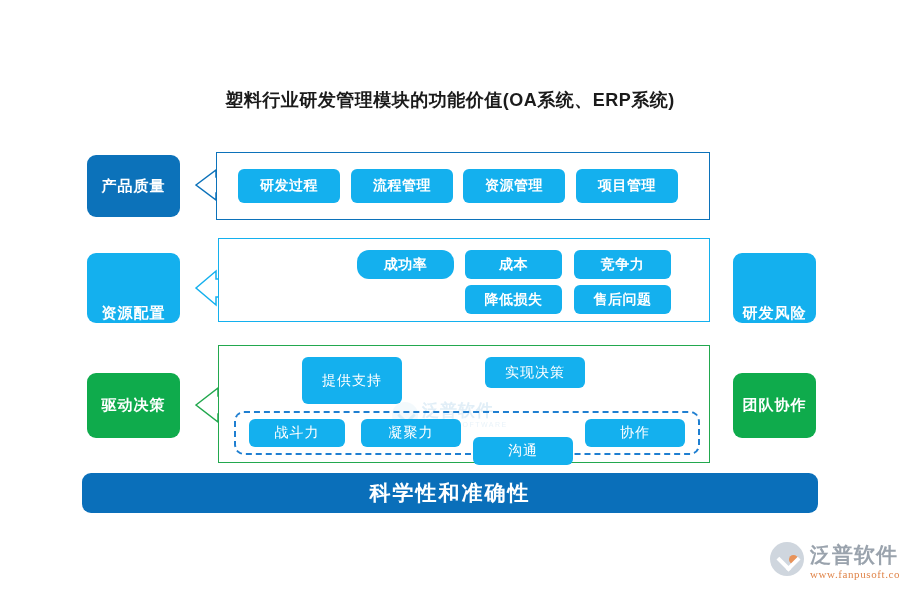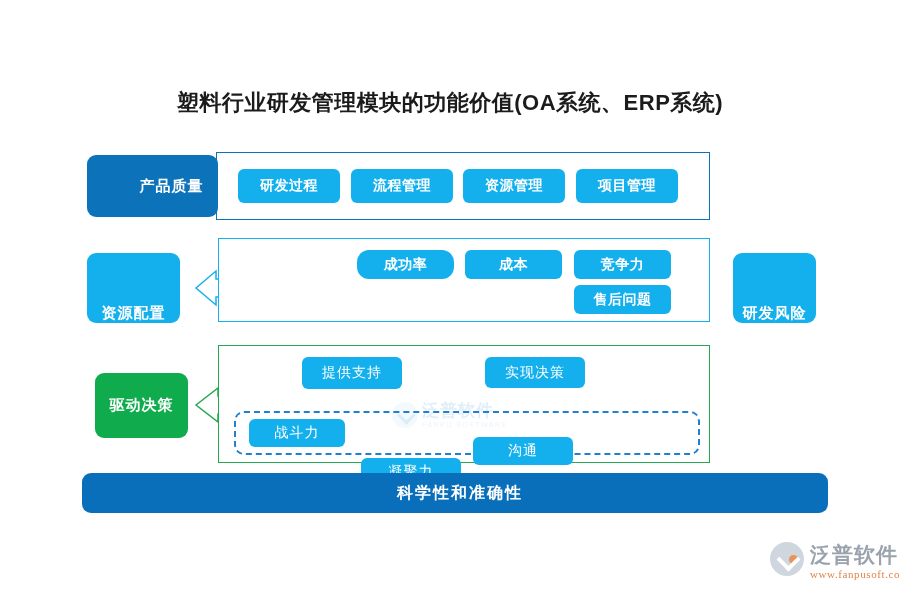--- a/index.html
+++ b/index.html
@@ -22,21 +22,21 @@
     height: 600px;
   }
 
   
   .title {
     position: absolute;
     left: 0;
     top: 88px;
     width: 900px;
     text-align: center;
-    font-size: 22px;
+    font-size: 18px;
     font-weight: 700;
     letter-spacing: 0.5px;
     color: #1b1b1b;
     white-space: nowrap;
   }
 
   
   .side-box {
     position: absolute;
     display: flex;
@@ -44,21 +44,21 @@
     justify-content: center;
     border-radius: 9px;
     color: #ffffff;
     font-size: 15px;
     font-weight: 700;
     letter-spacing: 1px;
     text-align: center;
   }
   .side-box.blue-dark { background: #0c72ba; }
   .side-box.blue-cyan { background: #14b0ee; align-items: flex-end; }
-  .side-box.green     { background: #0fab4c; margin-left: 8px; }
+  .side-box.green     { background: #0fab4c; }
 
   
   .row-box {
     position: absolute;
     background: #ffffff;
     box-sizing: border-box;
   }
   .row-box.b-dark  { border: 1.5px solid #0c72ba; }
   .row-box.b-cyan  { border: 1.5px solid #14b0ee; }
   .row-box.b-green { border: 1.5px solid #22a84e; }
@@ -90,24 +90,23 @@
 
   
   .footer-bar {
     position: absolute;
     display: flex;
     align-items: center;
     justify-content: center;
     background: #0a6fba;
     border-radius: 9px;
     color: #ffffff;
-    font-size: 16px;
+    font-size: 21px;
     font-weight: 700;
     letter-spacing: 2px;
-    padding-left: 10px;
   }
 
   
   .connector-svg {
     position: absolute;
     left: 0; top: 0;
     width: 900px;
     height: 600px;
     pointer-events: none;
   }
@@ -226,21 +225,21 @@
     </g>
 
     <g>
       <rect x="347" y="392" width="10" height="28" fill="#14b0ee"></rect>
       <path d="M 340,396 L 352,382 L 364,396 Z" fill="#14b0ee"></path>
     </g>
   </svg>
 
   <div class="row-box b-dark" style="left:216px; top:152px; width:494px; height:68px;"></div>
 
-  <div class="side-box blue-dark" style="left:87px; top:155px; width:93px; height:62px;padding-left:38px;">
+  <div class="side-box blue-dark" style="left:87px; top:155px; width:93px; height:62px;">
     <span>产品质量</span>
   </div>
 
 
   <div class="pill" style="left:238px; top:169px; width:102px; height:34px;">
     <span>研发过程</span>
   </div>
   <div class="pill" style="left:351px; top:169px; width:102px; height:34px;">
     <span>流程管理</span>
   </div>
@@ -263,56 +262,65 @@
 
   <div class="pill" style="left:357px; top:250px; width:97px; height:29px;border-radius:12px;">
     <span>成功率</span>
   </div>
   <div class="pill" style="left:465px; top:250px; width:97px; height:29px;">
     <span>成本</span>
   </div>
   <div class="pill" style="left:574px; top:250px; width:97px; height:29px;font-family:Liberation Mono, monospace;">
     <span>竞争力</span>
   </div>
+  <div class="pill" style="left:465px; top:285px; width:97px; height:29px;">
+    <span>降低损失</span>
+  </div>
   <div class="pill" style="left:574px; top:285px; width:97px; height:29px;">
     <span>售后问题</span>
   </div>
 
   <div class="row-box b-green" style="left:218px; top:345px; width:492px; height:118px;"></div>
 
   <div class="side-box green" style="left:87px; top:373px; width:93px; height:65px;">
     <span>驱动决策</span>
   </div>
 
-
-  <div class="pill thin" style="left:302px; top:357px; width:100px; height:32px;">
+  <div class="side-box green" style="left:733px; top:373px; width:83px; height:65px;">
+    <span>团队协作</span>
+  </div>
+
+  <div class="pill thin" style="left:302px; top:357px; width:100px; height:47px;">
     <span>提供支持</span>
   </div>
   <div class="pill thin" style="left:485px; top:357px; width:100px; height:31px;text-align:center;">
     <span>实现决策</span>
   </div>
 
   <div class="watermark">
     <div class="wm-mark"></div>
     <div class="wm-text">
       <div class="wm-cn">泛普软件</div>
       <div class="wm-en">FANPU SOFTWARE</div>
     </div>
   </div>
 
   <div class="dashed-group" style="left:234px; top:411px; width:466px; height:44px;"></div>
 
   <div class="pill thin" style="left:249px; top:419px; width:96px; height:28px;">
     <span>战斗力</span>
   </div>
-  <div class="pill thin" style="left:361px; top:419px; width:100px; height:28px;margin-top:39px;">
+  <div class="pill thin" style="left:361px; top:419px; width:100px; height:28px;">
     <span>凝聚力</span>
   </div>
   <div class="pill thin" style="left:473px; top:437px; width:100px; height:28px;">
     <span>沟通</span>
+  </div>
+  <div class="pill thin" style="left:585px; top:419px; width:100px; height:28px;">
+    <span>协作</span>
   </div>
 
   <div class="footer-bar" style="left:82px; top:473px; width:736px; height:40px;">
     <span>科学性和准确性</span>
   </div>
 
   <div class="brand">
     <div class="brand-mark"></div>
     <div class="brand-text">
       <div class="brand-cn">泛普软件</div>

